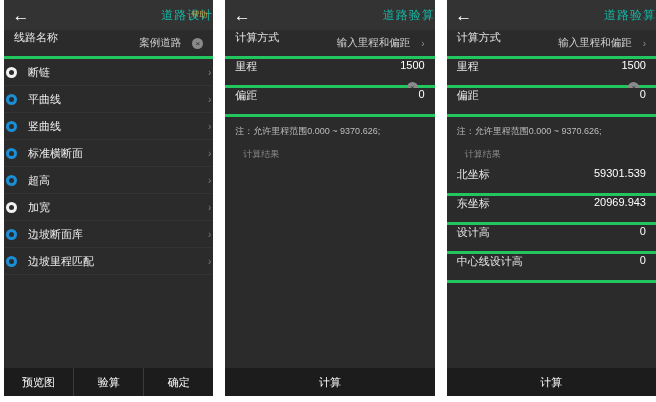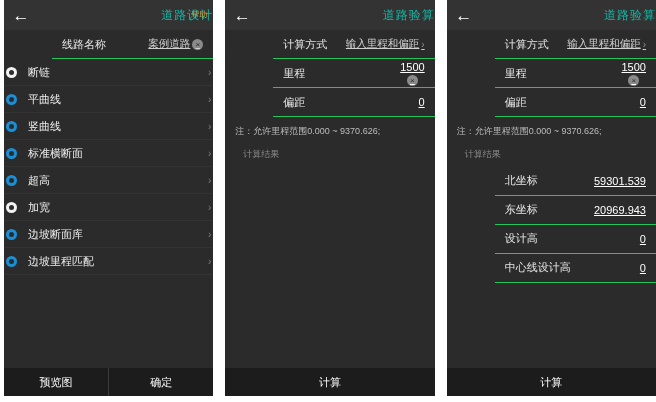--- a/index.html
+++ b/index.html
@@ -63,36 +63,33 @@
     right: 6px;
     top: 9px;
     font-size: 8px;
     color: #c8a24a;
   }
 
   
   .row {
     height: 29px;
     display: flex;
-    align-items: center;
     padding: 0 10px;
     font-size: 11px;
     background: #2b2b2b;
-    border-bottom: 1px solid #22c55e;
-    margin-left: 48px;
+    border-bottom: 3px solid #22c55e;
   }
   .row .label { color: #e6e6e6; flex: 0 0 auto; }
   .row .value {
     margin-left: auto;
     color: #cfcfcf;
     display: flex;
     align-items: center;
-    gap: 2px;
+    gap: 11px;
     font-size: 10.5px;
-    text-decoration: underline;
   }
   .row .value.num { font-size: 11px; color: #ffffff; flex-direction: column; }
   .chev { color: #8e8e8e; font-size: 10px; }
   .clear-btn {
     width: 11px; height: 11px;
     border-radius: 50%;
     background: #8a8a8a;
     color: #2b2b2b;
     font-size: 8px;
     line-height: 11px;
@@ -223,20 +220,21 @@
     <div class="listrow">
       <span class="dot blue"></span>
       <span class="ltext">边坡里程匹配</span>
       <span class="lchev">›</span>
     </div>
 
     <div class="spacer"></div>
 
     <div class="bottombar">
       <div class="btn">预览图</div>
+      <div class="btn">验算</div>
       <div class="btn">确定</div>
     </div>
     <div class="bottom-gap"></div>
   </div>
 
   <div class="panel p2">
     <div class="titlebar">
       <div class="back-arrow">←</div>
       <div class="title-text">道路验算</div>
     </div>

